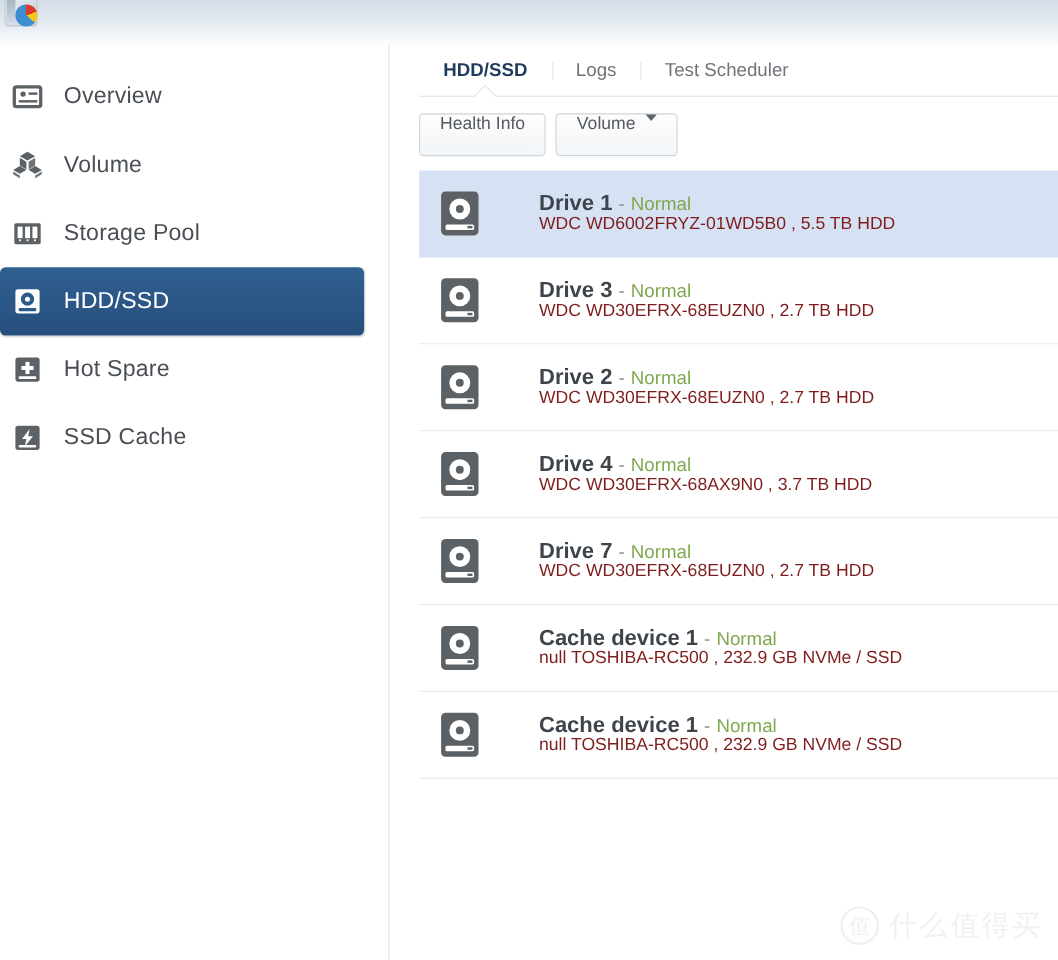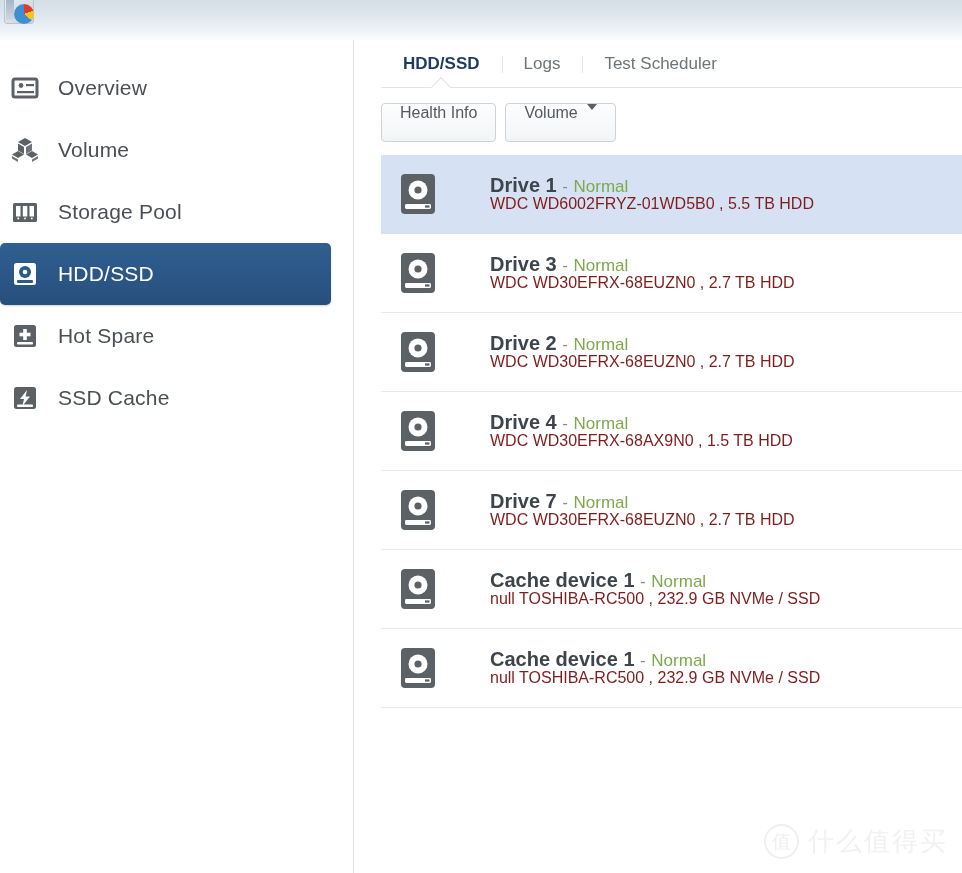--- a/index.html
+++ b/index.html
@@ -457,21 +457,21 @@
             <rect x="10" y="33" width="26" height="5" rx="1.4" fill="#ffffff"></rect>
             <rect x="30" y="34.4" width="4.5" height="2.2" fill="#5b6165"></rect>
           </svg>
         </span>
         <span class="drive-text">
           <span class="drive-title">
             <span>Drive 4</span>
             <span class="dash">-</span>
             <span class="status">Normal</span>
           </span>
-          <span class="drive-model" style="display:block">WDC WD30EFRX-68AX9N0 , 1.5 TB HDD</span>
+          <span class="drive-model" style="display:block">WDC WD30EFRX-68AX9N0 , 3.7 TB HDD</span>
         </span>
       </div>
 
       <div class="drive-row">
         <span class="drive-icon">
           <svg width="46" height="46" viewBox="0 0 46 46">
             <rect x="6" y="3" width="34" height="40" rx="4" fill="#5b6165"></rect>
             <circle cx="23" cy="19" r="9.5" fill="#ffffff"></circle>
             <circle cx="23" cy="19" r="3.6" fill="#5b6165"></circle>
             <rect x="10" y="33" width="26" height="5" rx="1.4" fill="#ffffff"></rect>

